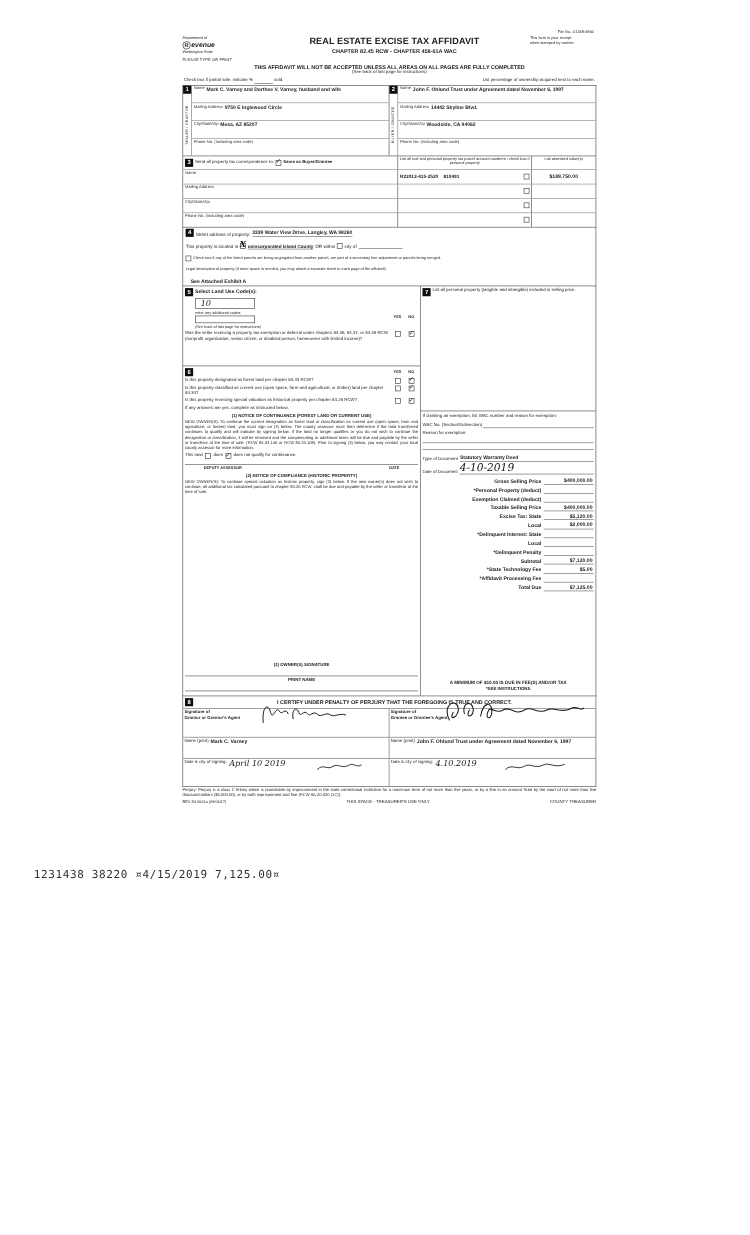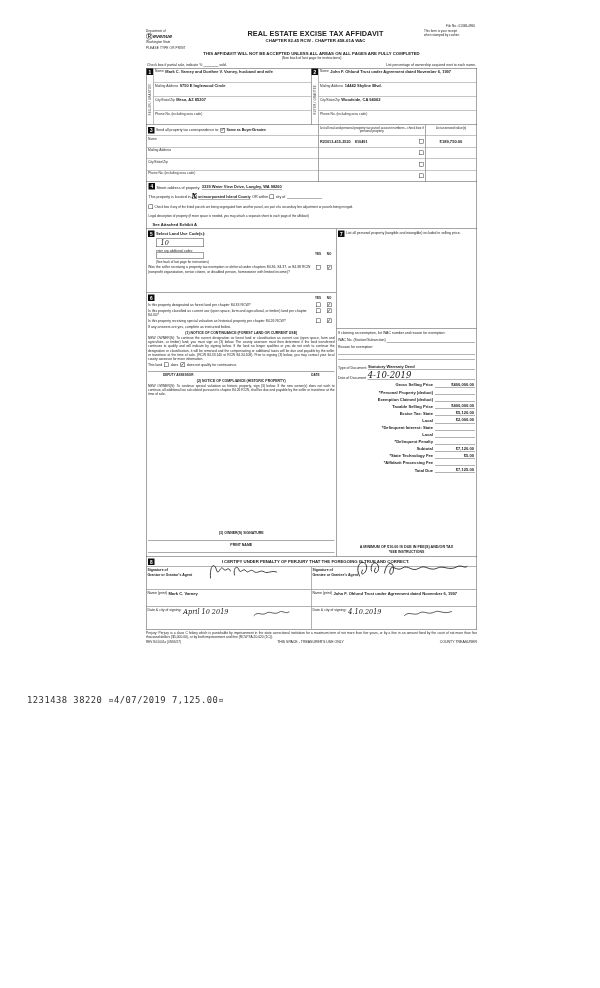--- a/index.html
+++ b/index.html
@@ -440,14 +440,14 @@
   <div class="t66" style="text-align:justify;margin-top:2px;line-height:1.25">Perjury: Perjury is a class C felony which is punishable by imprisonment in the state correctional institution for a maximum term of not more than five years, or by a fine in an amount fixed by the court of not more than five thousand dollars ($5,000.00), or by both imprisonment and fine (RCW 9A.20.020 (1C)).</div>
 
   <div class="row sb" style="margin-top:3px;align-items:baseline">
     <span class="t6">REV 84 0001a (09/06/17)</span>
     <span class="t7">THIS SPACE - TREASURER'S USE ONLY</span>
     <span class="t7">COUNTY TREASURER</span>
   </div>
 
 </div>
 
-<div class="stamp">1231438 38220 ¤4/07/2019 7,125.00¤</div>
+<div class="stamp">1231438 38220 ¤4/15/2019 7,125.00¤</div>
 </div>
 
 </body></html>

